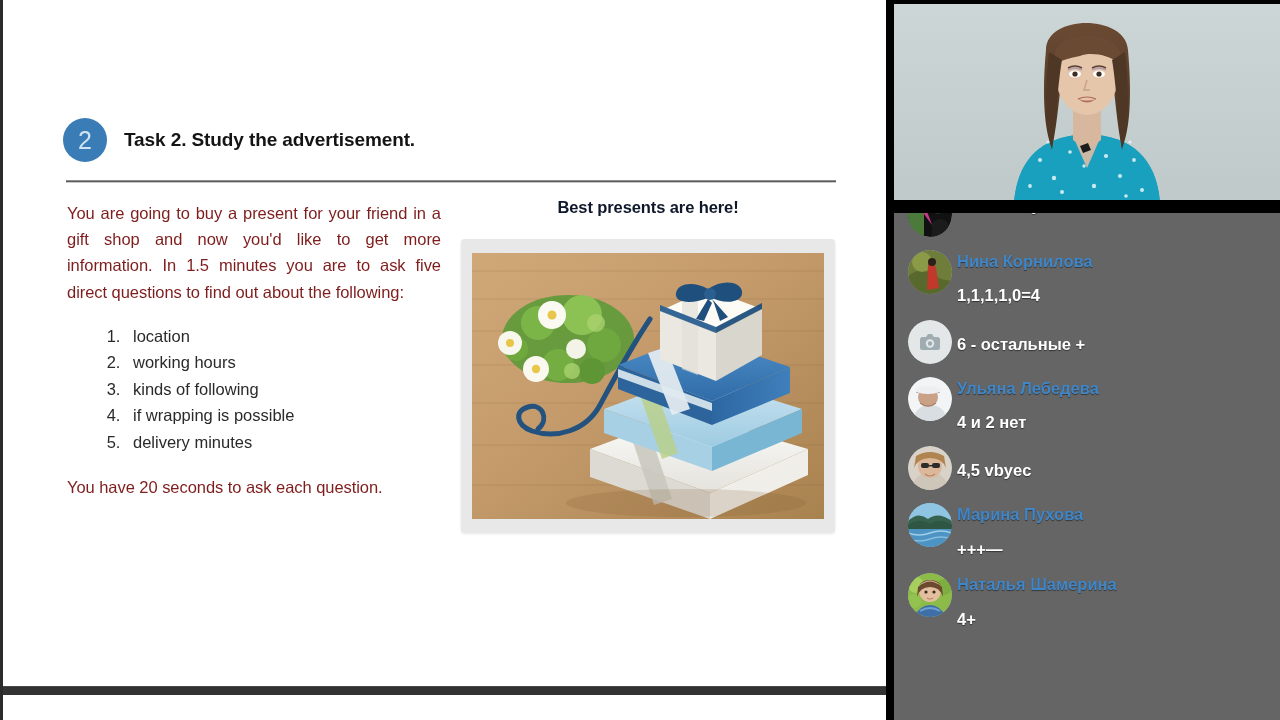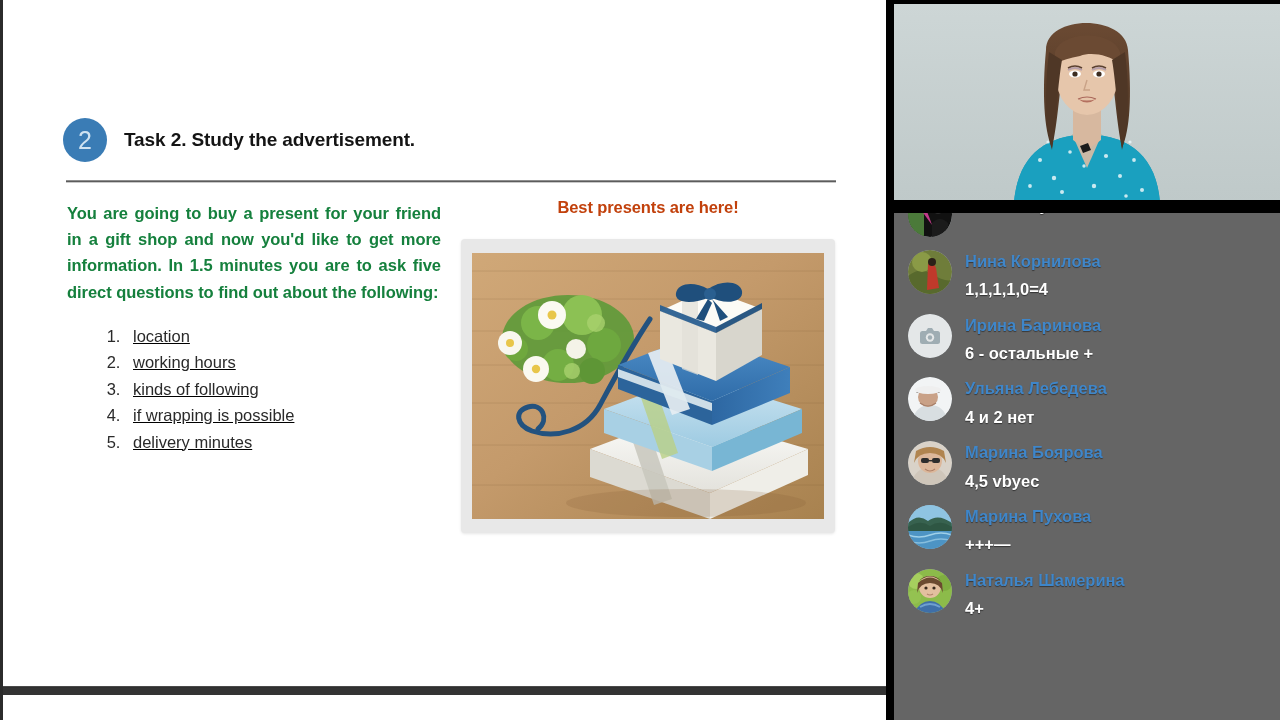--- a/index.html
+++ b/index.html
@@ -43,41 +43,40 @@
 
   .divider-rule {
     position: absolute; left: 63px; top: 180px; width: 770px; height: 3px;
     background: linear-gradient(to bottom, #8e8e8e 0 1px, #5c5c5c 1px 2px, #c9c9c9 2px 3px);
   }
 
   .col-left {
     position: absolute; left: 64px; top: 200px; width: 374px;
   }
   .para-bold {
-    font-size: 16.5px; font-weight: bold; color: #15803d;
+    font-size: 16.5px; font-weight: normal; color: #7f1d1d;
     text-align: justify; text-align-last: left;
     line-height: 1.59; letter-spacing: -0.05px;
   }
   .para-bold.last { text-align-last: left; }
   .ordered-list {
     margin: 18px 0 0 0; padding-left: 58px;
     list-style: decimal;
-    text-decoration: underline;
   }
   .ordered-list li {
     font-size: 16.5px; font-weight: 400; color: #2a2a2a;
     line-height: 1.6; padding-left: 8px;
   }
   .para-after { margin-top: 19px; }
 
   .col-right {
     position: absolute; left: 458px; top: 198px; width: 374px;
   }
   .ad-heading {
-    font-size: 16.5px; font-weight: bold; color: #c2410c;
+    font-size: 16.5px; font-weight: bold; color: #0f172a;
     text-align: center; letter-spacing: -0.1px; margin-bottom: 22px;
   }
   .photo-frame {
     width: 374px; height: 294px; background: #e8e8e8;
     border-radius: 4px; padding: 14px 11px;
     box-shadow: 0 1px 3px rgba(0,0,0,0.10);
   }
   .photo-inner {
     width: 100%; height: 100%; overflow: hidden; position: relative;
     background: #c39a6f;
@@ -111,37 +110,37 @@
   .video-divider {
     position: absolute; left: 8px; top: 206px; width: 386px; height: 7px;
     background: #000000;
   }
   .chat-panel {
     position: absolute; left: 8px; top: 213px; width: 386px; height: 507px;
     background: #656565; overflow: hidden;
   }
   .chat-msg {
     position: relative; display: flex; align-items: flex-start;
-    gap: 13px; padding: 0 10px 0 14px; margin-bottom: 13px;
+    gap: 5px; padding: 0 10px 0 14px; margin-bottom: 13px;
   }
   .chat-msg:first-child { margin-top: -20px; }
   .avatar {
     flex: 0 0 auto; width: 44px; height: 44px; border-radius: 50%;
     overflow: hidden; position: relative; background: #9aa0a3;
   }
   .avatar svg { display: block; width: 100%; height: 100%; }
   .msg-body { flex: 1 1 auto; min-width: 0; padding-top: 1px; }
   .msg-author {
     font-size: 16.5px; font-weight: bold; color: #3f86c9;
     line-height: 1.3; white-space: nowrap;
     text-shadow: 0 1px 1px rgba(0,0,0,0.45);
   }
   .msg-text {
     font-size: 16.5px; font-weight: bold; color: #ffffff;
-    line-height: 1.35; margin-top: 6px;
+    line-height: 1.35; margin-top: 12px;
     text-shadow: 0 1px 1px rgba(0,0,0,0.5);
   }
   .msg-text.no-author { margin-top: 0; }
 </style>
 </head>
 <body>
 
 <div class="screen">
 
   <div class="doc-pane">
@@ -160,20 +159,21 @@
         <p class="para-bold">You are going to buy a present for your friend in a gift shop and now you'd like to get more information. In 1.5 minutes you are to ask five direct questions to find out about the following:</p>
 
         <ol class="ordered-list">
           <li>location</li>
           <li>working hours</li>
           <li>kinds of following</li>
           <li>if wrapping is possible</li>
           <li>delivery minutes</li>
         </ol>
 
+        <p class="para-bold para-after last">You have 20 seconds to ask each question.</p>
       </div>
 
       <div class="col-right">
         <div class="ad-heading">Best presents are here!</div>
 
         <div class="photo-frame">
           <div class="photo-inner">
             <svg class="photo-svg" viewBox="0 0 352 266" preserveAspectRatio="none">
               <defs>
                 <linearGradient id="wood" x1="0" y1="0" x2="1" y2="1">
@@ -392,21 +392,20 @@
         <div class="avatar">
           <svg viewBox="0 0 44 44">
             <circle cx="22" cy="22" r="22" fill="#e4e7e8"></circle>
             <rect x="12" y="17" width="20" height="13" rx="2.5" fill="#9fadb3"></rect>
             <path d="M18 17 l2 -3 h4 l2 3 Z" fill="#9fadb3"></path>
             <circle cx="22" cy="23.5" r="4.2" fill="#e4e7e8"></circle>
             <circle cx="22" cy="23.5" r="2.2" fill="#9fadb3"></circle>
           </svg>
         </div>
         <div class="msg-body">
-          <div class="msg-author">Ирина Баринова</div>
           <div class="msg-text">6 - остальные +</div>
         </div>
       </div>
 
       <div class="chat-msg">
         <div class="avatar">
           <svg viewBox="0 0 44 44">
             <circle cx="22" cy="22" r="22" fill="#f2f4f5"></circle>
             <path d="M4 44 q4 -16 18 -16 t18 16 Z" fill="#d8dee1"></path>
             <circle cx="20" cy="20" r="10" fill="#c9a187"></circle>
@@ -429,21 +428,20 @@
             <circle cx="22" cy="20" r="12" fill="#dcb79a"></circle>
             <path d="M8 12 q14 -10 28 0 q-6 -4 -14 -3 q-8 -1 -14 3 Z" fill="#9a7348"></path>
             <path d="M8 10 q14 -8 28 0 l2 12 q-4 -10 -16 -10 q-12 0 -16 10 Z" fill="#b0844f"></path>
             <rect x="13" y="17" width="8" height="5" rx="2" fill="#2c2c2c"></rect>
             <rect x="24" y="17" width="8" height="5" rx="2" fill="#2c2c2c"></rect>
             <rect x="21" y="19" width="3" height="1.4" fill="#2c2c2c"></rect>
             <path d="M17 28 q5 4 10 0" stroke="#b1836a" stroke-width="1.2" fill="none"></path>
           </svg>
         </div>
         <div class="msg-body">
-          <div class="msg-author">Марина Боярова</div>
           <div class="msg-text">4,5 vbyec</div>
         </div>
       </div>
 
       <div class="chat-msg">
         <div class="avatar">
           <svg viewBox="0 0 44 44">
             <circle cx="22" cy="22" r="22" fill="#7fb7d8"></circle>
             <path d="M0 0 h44 v16 H0 Z" fill="#8fc4e2"></path>
             <path d="M0 18 q10 -10 20 -2 q10 -8 24 2 v8 H0 Z" fill="#37624f"></path>

